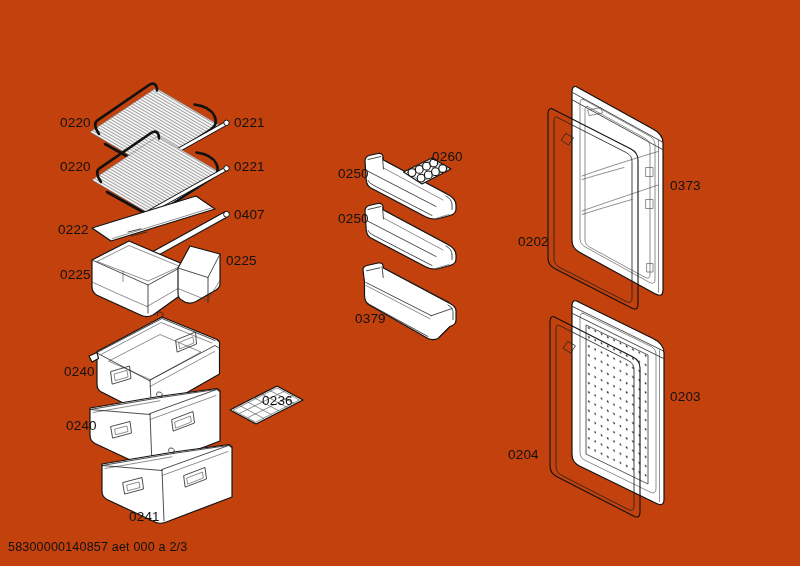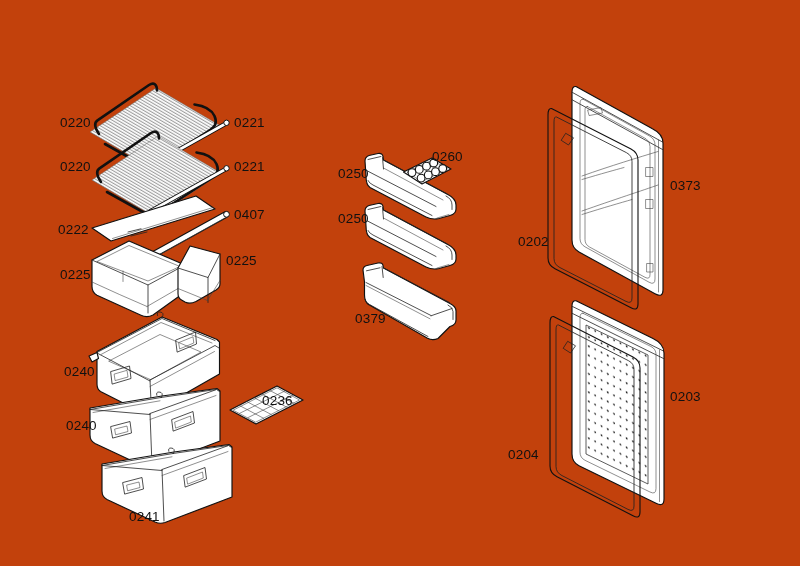--- a/index.html
+++ b/index.html
@@ -232,13 +232,14 @@
   <div class="callout" style="left:89px;top:509px;margin-left:40px;">0241</div>
   <div class="callout" style="left:338px;top:166px;">0250</div>
   <div class="callout" style="left:432px;top:149px;">0260</div>
   <div class="callout" style="left:338px;top:211px;">0250</div>
   <div class="callout" style="left:355px;top:311px;">0379</div>
   <div class="callout" style="left:670px;top:178px;">0373</div>
   <div class="callout" style="left:518px;top:234px;">0202</div>
   <div class="callout" style="left:670px;top:389px;">0203</div>
   <div class="callout" style="left:508px;top:447px;">0204</div>
 
+  <div class="docnum">58300000140857 aet 000 a 2/3</div>
 </div>
 
 </body></html>

